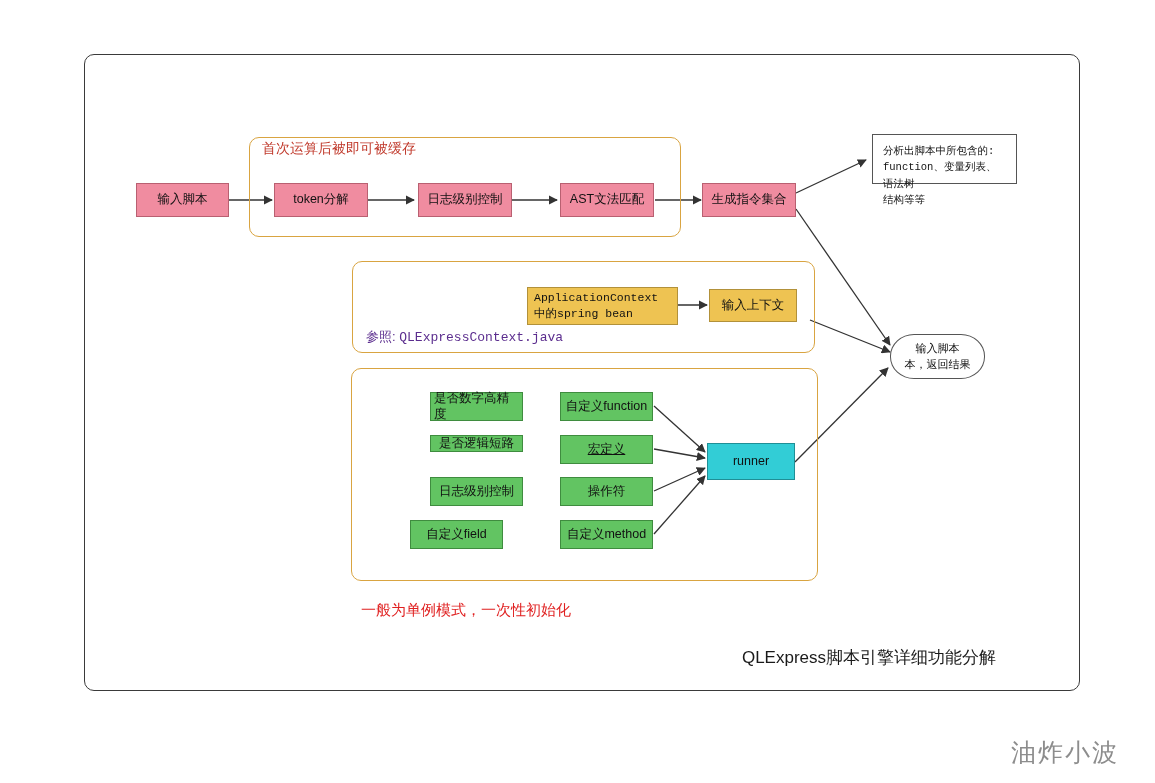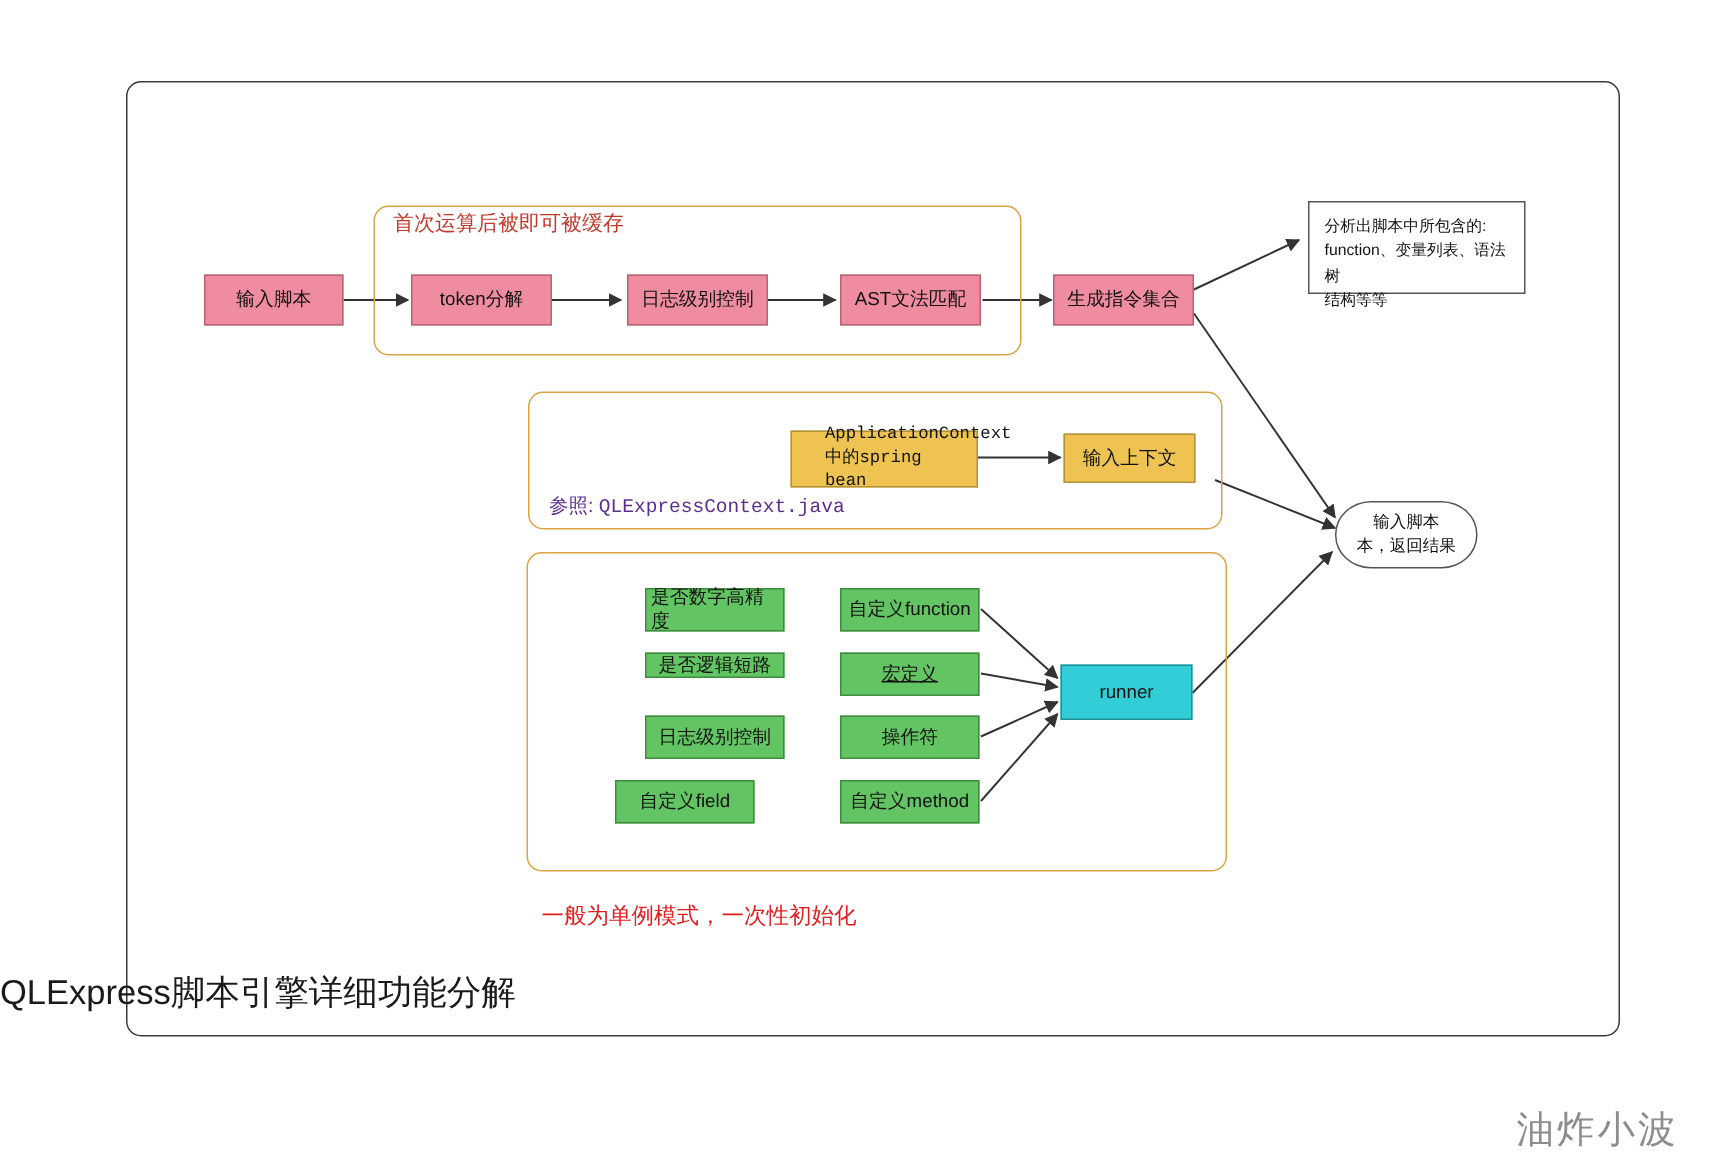--- a/index.html
+++ b/index.html
@@ -121,22 +121,22 @@
     font-size: 13px;
   }
   .caption-purple .mono-inline {
     font-family: "Liberation Mono", monospace;
     font-size: 13px;
   }
   .diagram-title {
     position: absolute;
     left: 0;
     width: 996px;
-    text-align: left;
-    font-size: 23px;
+    text-align: right;
+    font-size: 17px;
     color: #1a1a1a;
   }
   .watermark {
     position: absolute;
     right: 36px;
     bottom: 14px;
     font-size: 25px;
     color: #8d8d8d;
     letter-spacing: 2px;
   }
@@ -183,30 +183,30 @@
   <div class="node pink" style="left:418px; top:183px; width:94px; height:34px;">
     <span>日志级别控制</span>
   </div>
   <div class="node pink" style="left:560px; top:183px; width:94px; height:34px;">
     <span>AST文法匹配</span>
   </div>
   <div class="node pink" style="left:702px; top:183px; width:94px; height:34px;">
     <span>生成指令集合</span>
   </div>
 
-  <div class="note" style="left:872px; top:134px; width:145px; height:62px; white-space:pre-line;">分析出脚本中所包含的:
+  <div class="note" style="left:872px; top:134px; width:145px; height:50px; white-space:pre-line;font-family:Liberation Mono, monospace;">分析出脚本中所包含的:
 function、变量列表、语法树
 结构等等</div>
 
   <div class="cloud-note" style="left:890px; top:334px; width:95px; height:45px; white-space:pre-line;">输入脚本
 本，返回结果</div>
 
   <div class="group-box" style="left:352px; top:261px; width:463px; height:92px;"></div>
 
-  <div class="node orange" style="left:527px; top:287px; width:125px; height:38px; flex-direction:column; align-items:flex-start; justify-content:center; padding-left:22px;">
+  <div class="node orange" style="left:527px; top:287px; width:151px; height:38px; flex-direction:column; align-items:flex-start; justify-content:center; padding-left:6px;">
     <span class="mono">ApplicationContext</span>
     <span style="font-size:11.5px;">
       <span>中的</span><span class="mono">spring bean</span>
     </span>
   </div>
 
   <div class="node orange" style="left:709px; top:289px; width:88px; height:33px;">
     <span>输入上下文</span>
   </div>
 

